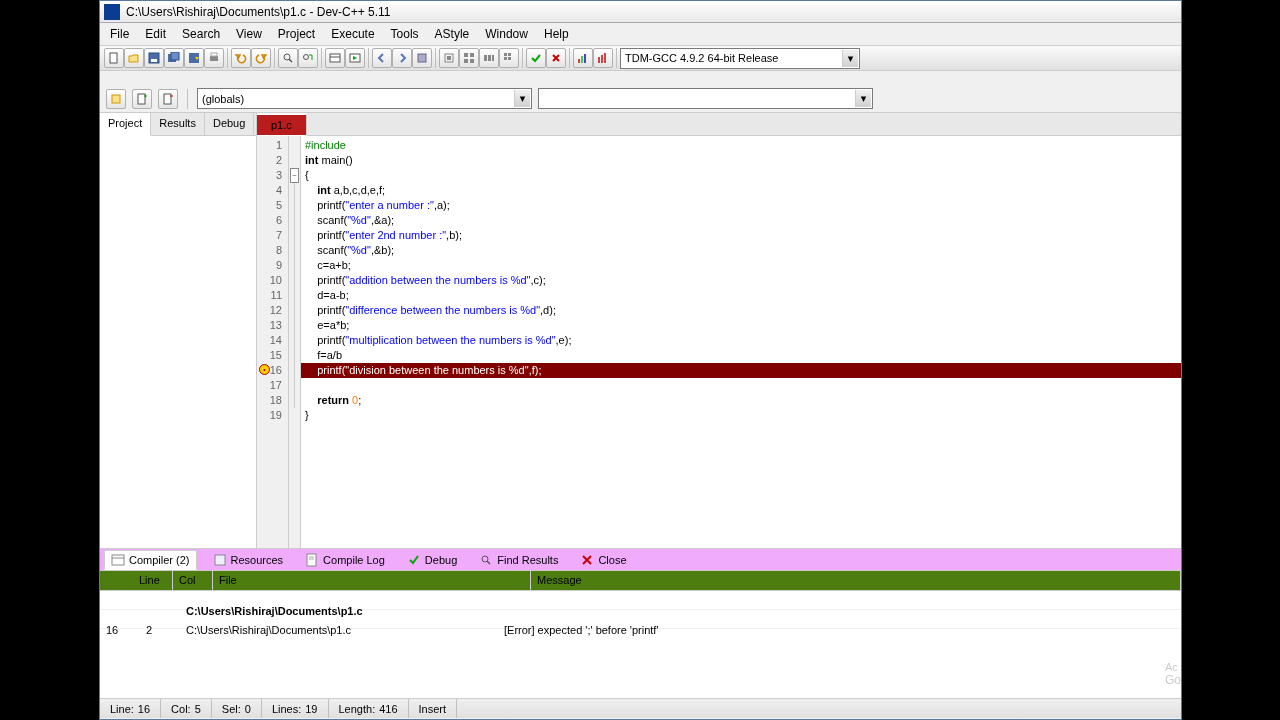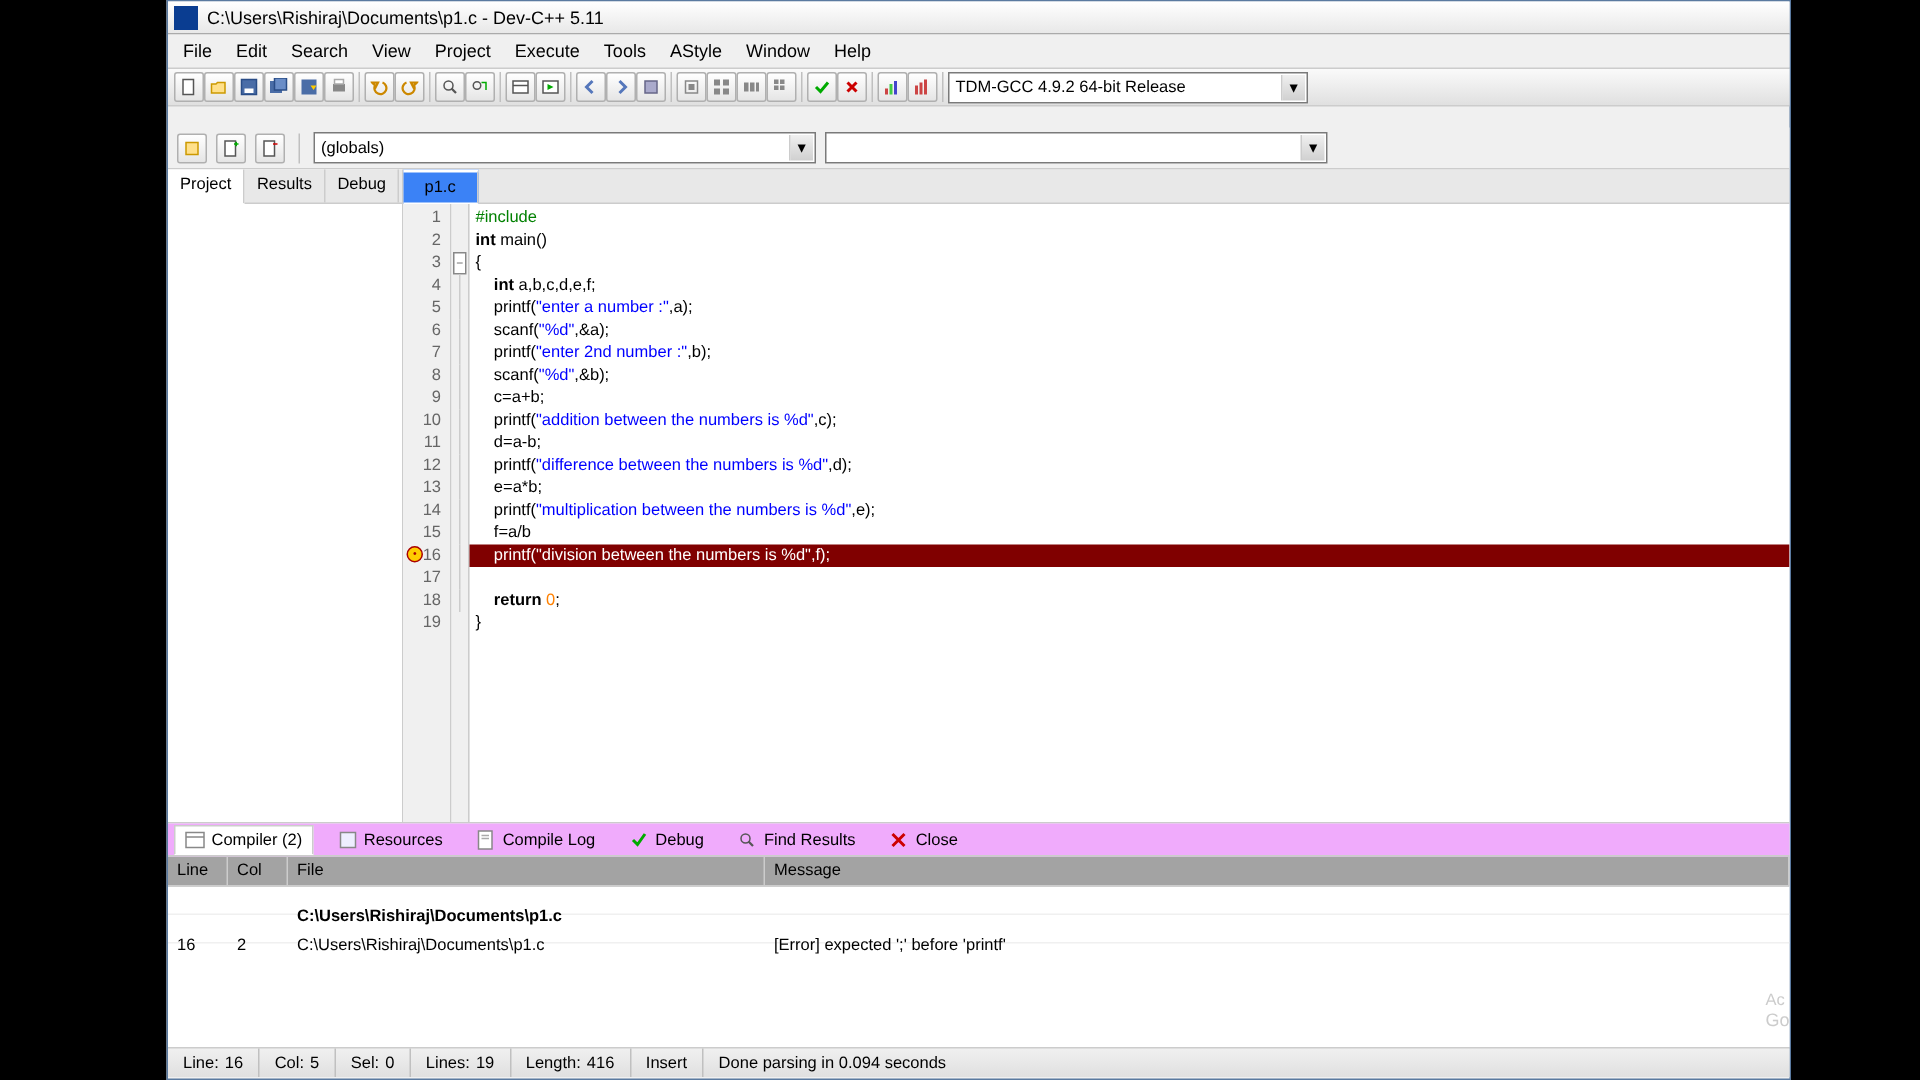--- a/index.html
+++ b/index.html
@@ -1,17 +1,17 @@
 <!DOCTYPE html>
 <html><head>
 <meta charset="utf-8">
 <style>
 * { margin: 0; padding: 0; box-sizing: border-box; font-family: Tahoma, Geneva, sans-serif; font-size: 11px; }
 body { background: #000; width: 1280px; height: 720px; position: relative; }
-.app-window { position: absolute; left: 111px; top: 0; width: 1083px; height: 720px; background: #f0f0f0; border: 1px solid #5a7aa0; }
+.app-window { position: absolute; left: 99px; top: 0; width: 1083px; height: 720px; background: #f0f0f0; border: 1px solid #5a7aa0; }
 .titlebar { height: 22px; background: linear-gradient(to bottom, #fff, #e8e8e8); display: flex; align-items: center; padding: 0 4px; border-bottom: 1px solid #aaa; }
 .titlebar-icon { width: 16px; height: 16px; background: #0a3d91; margin-right: 6px; }
 .titlebar-text { font-size: 12px; color: #000; }
 .menubar { height: 22px; background: #f0f0f0; display: flex; align-items: center; padding: 0 2px; }
 .menubar span { padding: 3px 8px; cursor: pointer; font-size: 12px; }
 .toolbar { height: 26px; background: linear-gradient(to bottom, #fafafa, #e0e0e0); display: flex; align-items: center; padding: 12px 4px; gap: 0; border-top: 1px solid #ccc; border-bottom: 1px solid #ccc; }
 .tbtn { width: 20px; height: 20px; border: 1px solid #b0b0b0; background: linear-gradient(to bottom, #fff, #e5e5e5); border-radius: 2px; display: flex; align-items: center; justify-content: center; font-size: 9px; cursor: pointer; }
 .tbtn svg { width: 12px; height: 12px; }
 .tsep { width: 1px; height: 20px; background: #c0c0c0; margin: 0 3px; }
 .combo-row { height: 28px; background: #f0f0f0; display: flex; align-items: center; padding: 0 6px; gap: 6px; border-bottom: 1px solid #ccc; margin-top: 14px; }
@@ -19,21 +19,21 @@
 .combo { height: 21px; border: 1px solid #7a7a7a; background: #fff; display: flex; align-items: center; padding: 0 4px; font-family: 'Courier New', monospace; font-size: 12px; position: relative; }
 .combo-arrow { position: absolute; right: 1px; top: 1px; bottom: 1px; width: 16px; background: linear-gradient(to bottom, #f0f0f0, #d0d0d0); display: flex; align-items: center; justify-content: center; border-left: 1px solid #ccc; }
 .main-area { display: flex; height: 435px; }
 .left-panel { width: 157px; background: #fff; border-right: 1px solid #ccc; display: flex; flex-direction: column; }
 .left-tabs { height: 23px; display: flex; background: #e8e8e8; border-bottom: 1px solid #ccc; }
 .left-tab { padding: 4px 8px; border-right: 1px solid #ccc; cursor: pointer; font-size: 11px; }
 .left-tab.active { background: #fff; border-bottom: 1px solid #fff; margin-bottom: -1px; }
 .left-content { flex: 1; background: #fff; }
 .editor-area { flex: 1; display: flex; flex-direction: column; }
 .editor-tabs { height: 23px; background: #e8e8e8; display: flex; border-bottom: 1px solid #ccc; }
-.editor-tab { padding: 4px 14px; background: #3b82f6; border-right: 1px solid #ccc; border-top: 2px solid #fff; font-size: 11px; cursor: pointer; }
+.editor-tab { padding: 4px 14px; background: #b91c1c; border-right: 1px solid #ccc; border-top: 2px solid #fff; font-size: 11px; cursor: pointer; }
 .editor-tab.active { border-bottom: 1px solid #fff; margin-bottom: -1px; }
 .code-area { flex: 1; display: flex; background: #fff; font-family: Consolas, 'Courier New', monospace; font-size: 13px; overflow: hidden; }
 .gutter { width: 32px; background: #f0f0f0; border-right: 1px solid #ccc; text-align: right; padding-right: 6px; color: #666; line-height: 15px; padding-top: 2px; }
 .gutter div { height: 15px; position: relative; }
 .gutter .marker { position: absolute; left: 2px; top: 1px; width: 11px; height: 11px; background: #ffcc00; border: 1px solid #aa0000; border-radius: 50%; font-size: 7px; display: flex; align-items: center; justify-content: center; color: #aa0000; }
 .fold-col { width: 12px; background: #f0f0f0; border-right: 1px solid #ccc; line-height: 15px; padding-top: 2px; }
 .fold-col div { height: 15px; display: flex; align-items: center; justify-content: center; }
 .fold-box { width: 9px; height: 9px; border: 1px solid #888; background: #fff; font-size: 8px; text-align: center; line-height: 7px; color: #666; }
 .fold-line { width: 1px; background: #ccc; height: 100%; margin: 0 auto; }
 .code-lines { flex: 1; padding-top: 2px; line-height: 15px; white-space: pre; }
@@ -42,21 +42,21 @@
 .kw { color: #000; font-weight: bold; }
 .pp { color: #008000; }
 .str { color: #0000ff; }
 .num { color: #ff8000; }
 .bottom-panel { height: 150px; background: #fff; border-top: 1px solid #ccc; display: flex; flex-direction: column; }
 .bottom-tabs { height: 22px; background: #f0abfc; display: flex; align-items: center; padding: 0 4px; gap: 10px; border-bottom: 1px solid #ccc; }
 .btab { display: flex; align-items: center; gap: 4px; padding: 2px 6px; cursor: pointer; font-size: 11px; }
 .btab.active { background: #fff; border: 1px solid #ccc; border-bottom: 1px solid #fff; margin-bottom: -1px; }
 .btab-icon { width: 14px; height: 14px; display: inline-flex; }
 .err-table { flex: 1; overflow: auto; }
-.err-header { display: flex; background: #a3a3a3; border-bottom: 1px solid #ccc; height: 20px; font-size: 11px; }
+.err-header { display: flex; background: #4d7c0f; border-bottom: 1px solid #ccc; height: 20px; font-size: 11px; padding-left: 33px; }
 .err-header > div { padding: 3px 6px; border-right: 1px solid #ccc; }
 .err-row { display: flex; font-size: 11px; height: 19px; border-bottom: 1px solid #f0f0f0; }
 .err-row > div { padding: 14px 6px; white-space: nowrap; overflow: hidden; }
 .col-line { width: 40px; }
 .col-col { width: 40px; }
 .col-file { width: 318px; }
 .col-msg { flex: 1; }
 .statusbar { height: 20px; background: linear-gradient(to bottom, #f0f0f0, #e0e0e0); display: flex; align-items: center; border-top: 1px solid #ccc; font-size: 11px; }
 .statusbar > div { padding: 0 10px; border-right: 1px solid #c0c0c0; height: 100%; display: flex; align-items: center; gap: 4px; }
 .watermark { position: absolute; right: 0; bottom: 32px; color: #ccc; font-size: 20px; pointer-events: none; }
@@ -451,21 +451,20 @@
       </div>
     <div>
         <span>Lines:</span>
         <span>19</span>
       </div>
     <div>
         <span>Length:</span>
         <span>416</span>
       </div>
     <div>Insert</div>
-    <div style="flex:1;border-right:none">Done parsing in 0.094 seconds</div>
   </div>
 
   <div class="watermark">
     <div>Ac</div>
     <div style="font-size:12px">Go</div>
   </div>
 
 </div>
 
 </body></html>

